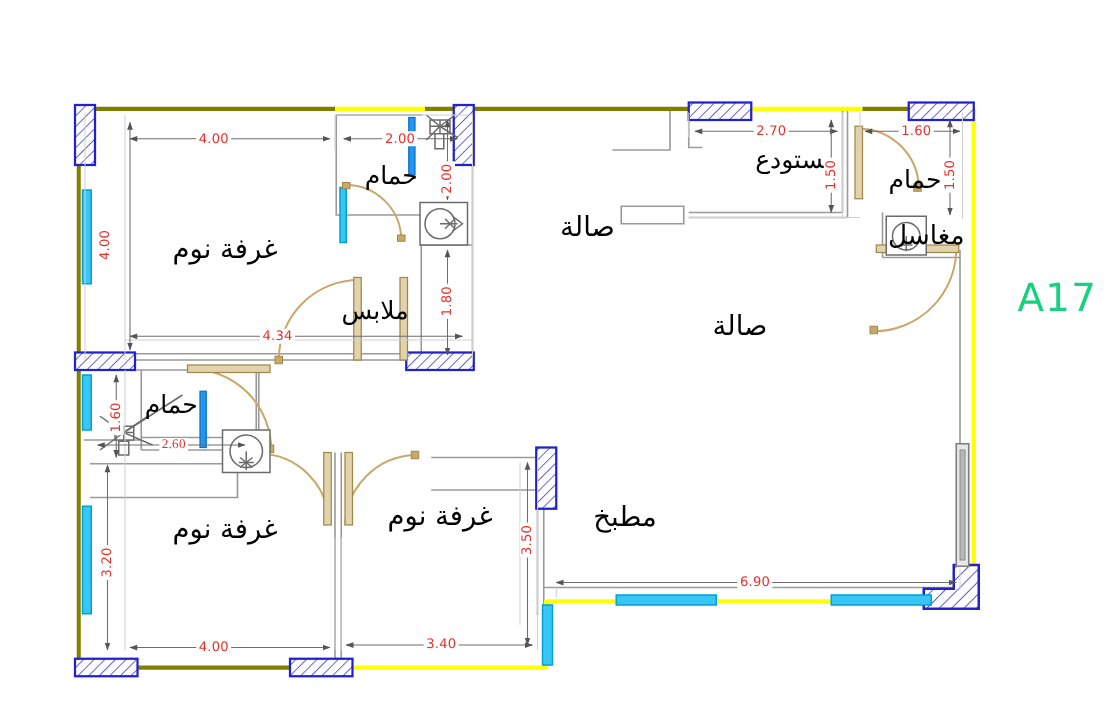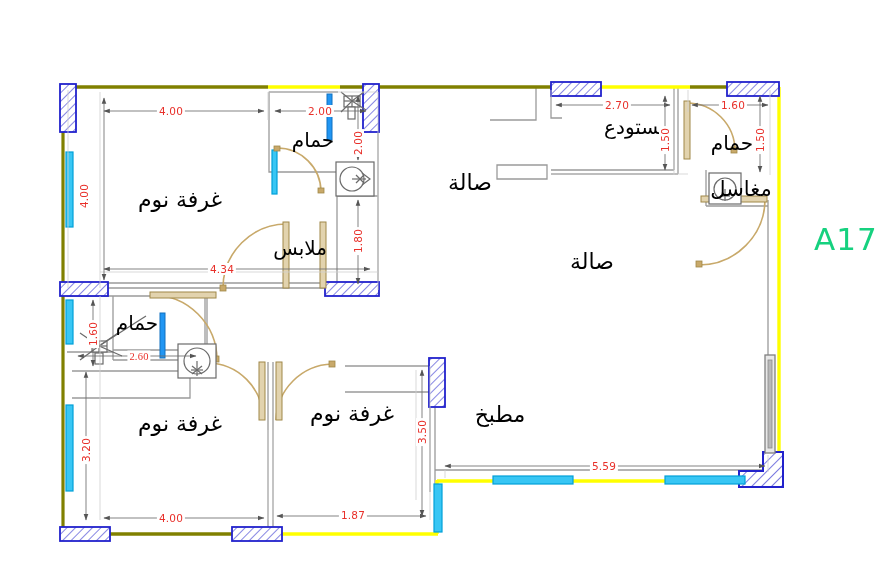--- a/index.html
+++ b/index.html
@@ -376,19 +376,19 @@
       <div class="dim-label" style="left: 222px; top: 269px; color: rgb(232, 48, 42);">4.34</div>
       <div class="dim-label" style="left: 617px; top: 105px; color: rgb(232, 48, 42);">2.70</div>
       <div class="dim-label vert" style="left: 665px; top: 140px; color: rgb(232, 48, 42);">1.50</div>
       <div class="dim-label" style="left: 733px; top: 105px; color: rgb(232, 48, 42);">1.60</div>
       <div class="dim-label vert" style="left: 760px; top: 140px; color: rgb(232, 48, 42);">1.50</div>
       <div class="dim-label vert" style="left: 93px; top: 334px; color: rgb(232, 48, 42);">1.60</div>
       <div class="dim-label" style="left: 139px; top: 356px; color: rgb(232, 48, 42); font-family: Liberation Serif, serif;">2.60</div>
       <div class="dim-label vert" style="left: 86px; top: 450px; color: rgb(232, 48, 42);">3.20</div>
       <div class="dim-label vert" style="left: 422px; top: 432px; color: rgb(232, 48, 42);">3.50</div>
       <div class="dim-label" style="left: 171px; top: 518px; color: rgb(232, 48, 42);">4.00</div>
-      <div class="dim-label" style="left: 353px; top: 515px; color: rgb(232, 48, 42);">1.87</div>
-      <div class="dim-label" style="left: 604px; top: 466px; color: rgb(232, 48, 42);">5.59</div>
+      <div class="dim-label" style="left: 353px; top: 515px; color: rgb(232, 48, 42);">3.40</div>
+      <div class="dim-label" style="left: 604px; top: 466px; color: rgb(232, 48, 42);">6.90</div>
     </div>
 
   <div class="plot-code" id="plot-code" style="left: 793px; top: 239px; color: rgb(22, 209, 127); margin-left: 21px;">A17</div>
 
 </div>
 
 </body></html>

